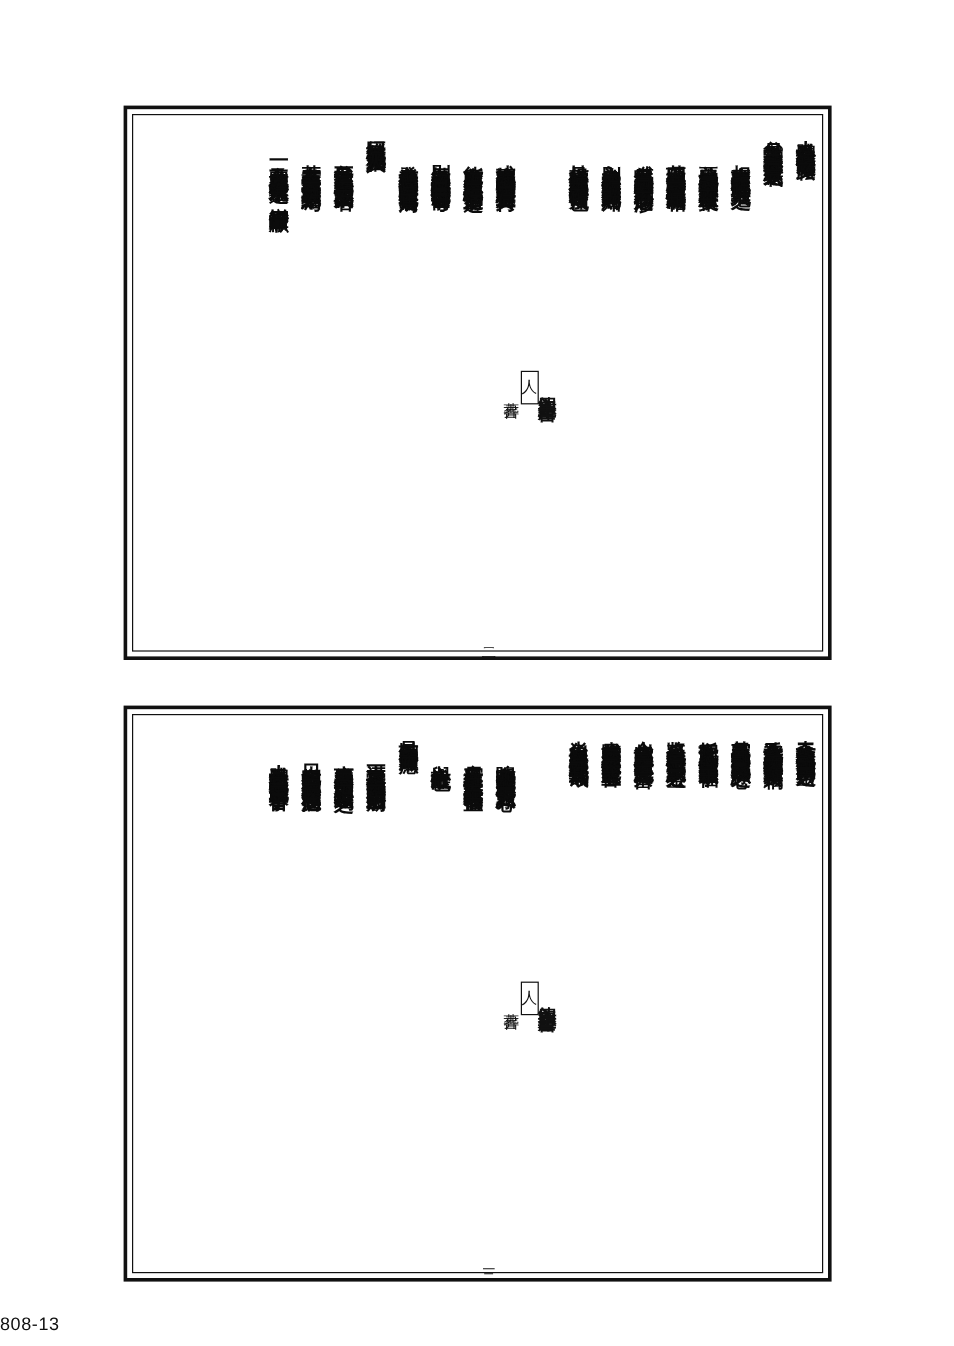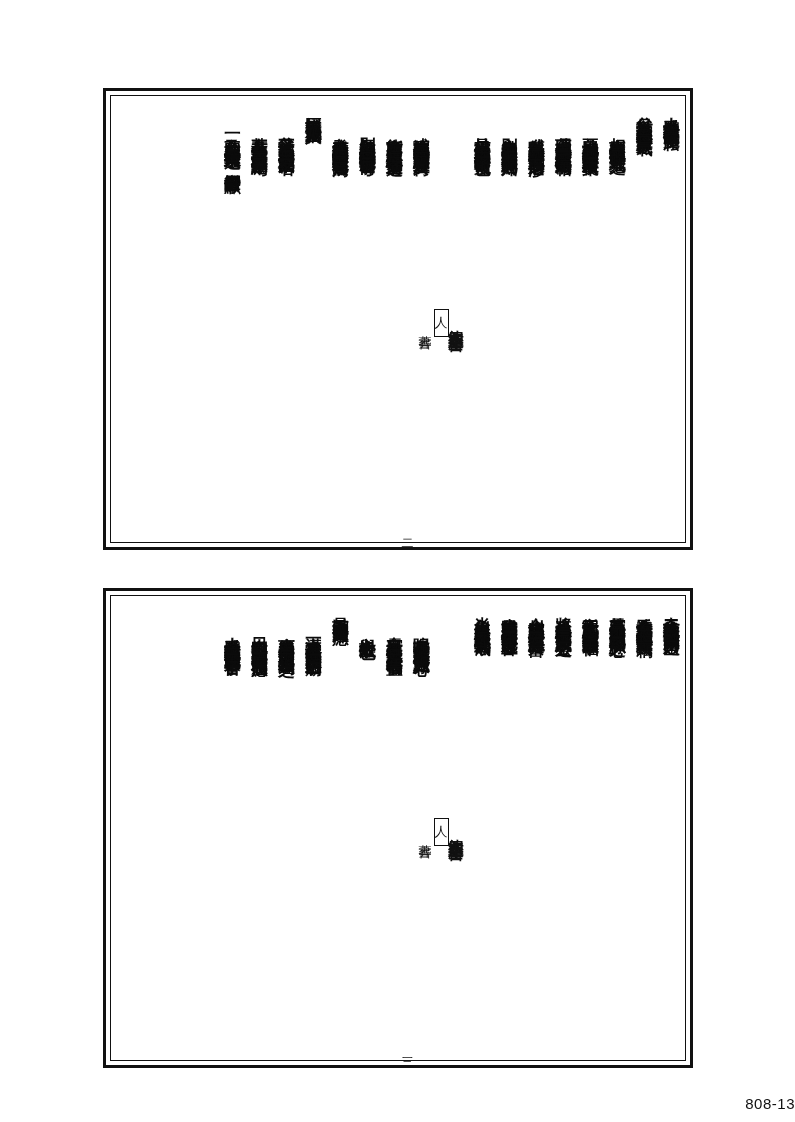--- a/index.html
+++ b/index.html
@@ -121,26 +121,25 @@
     margin-top: auto;
     margin-bottom: 6px;
   }
 
   
   .page-number {
     position: absolute;
     left: 0;
     right: 0;
     top: 1095px;
-    text-align: right;
+    text-align: left;
     font-family: "Liberation Sans", sans-serif;
     font-size: 15px;
     letter-spacing: 0.5px;
     color: #111;
-    margin-left: 48px;
   }
 </style>
 </head>
 <body>
 
 <div class="page">
 
   <div class="block block-top">
     <div class="block-inner">
 

